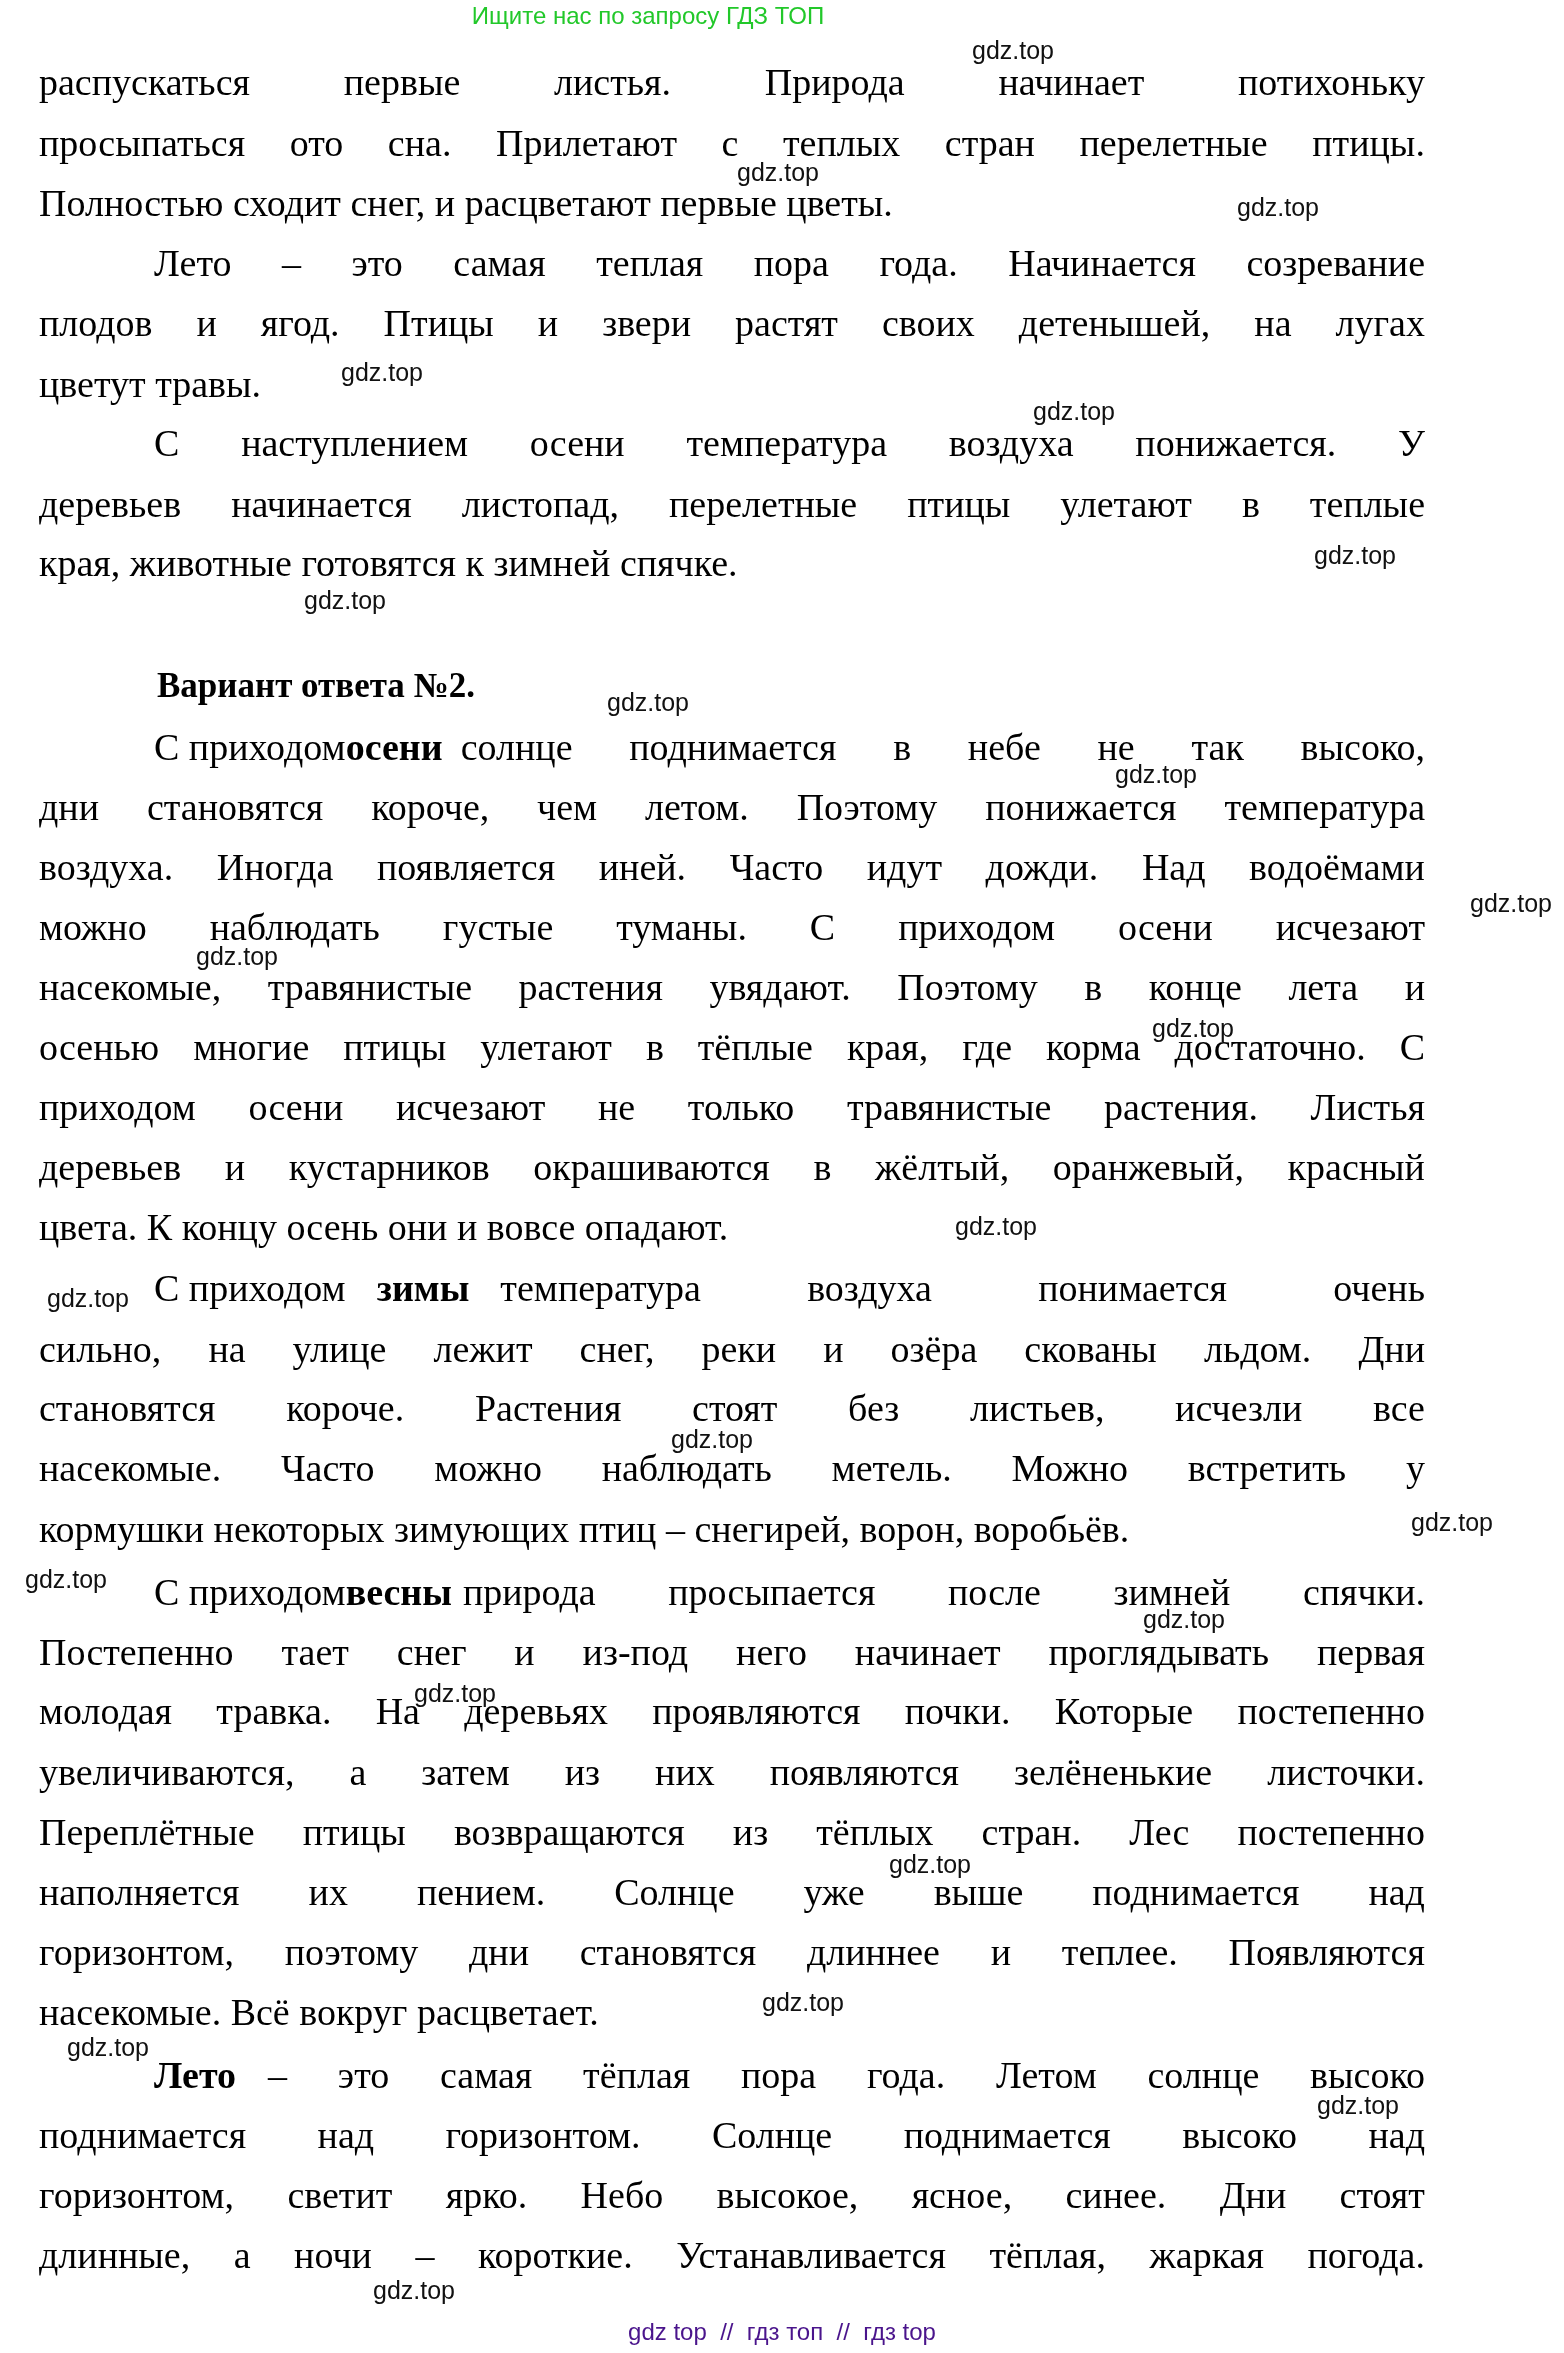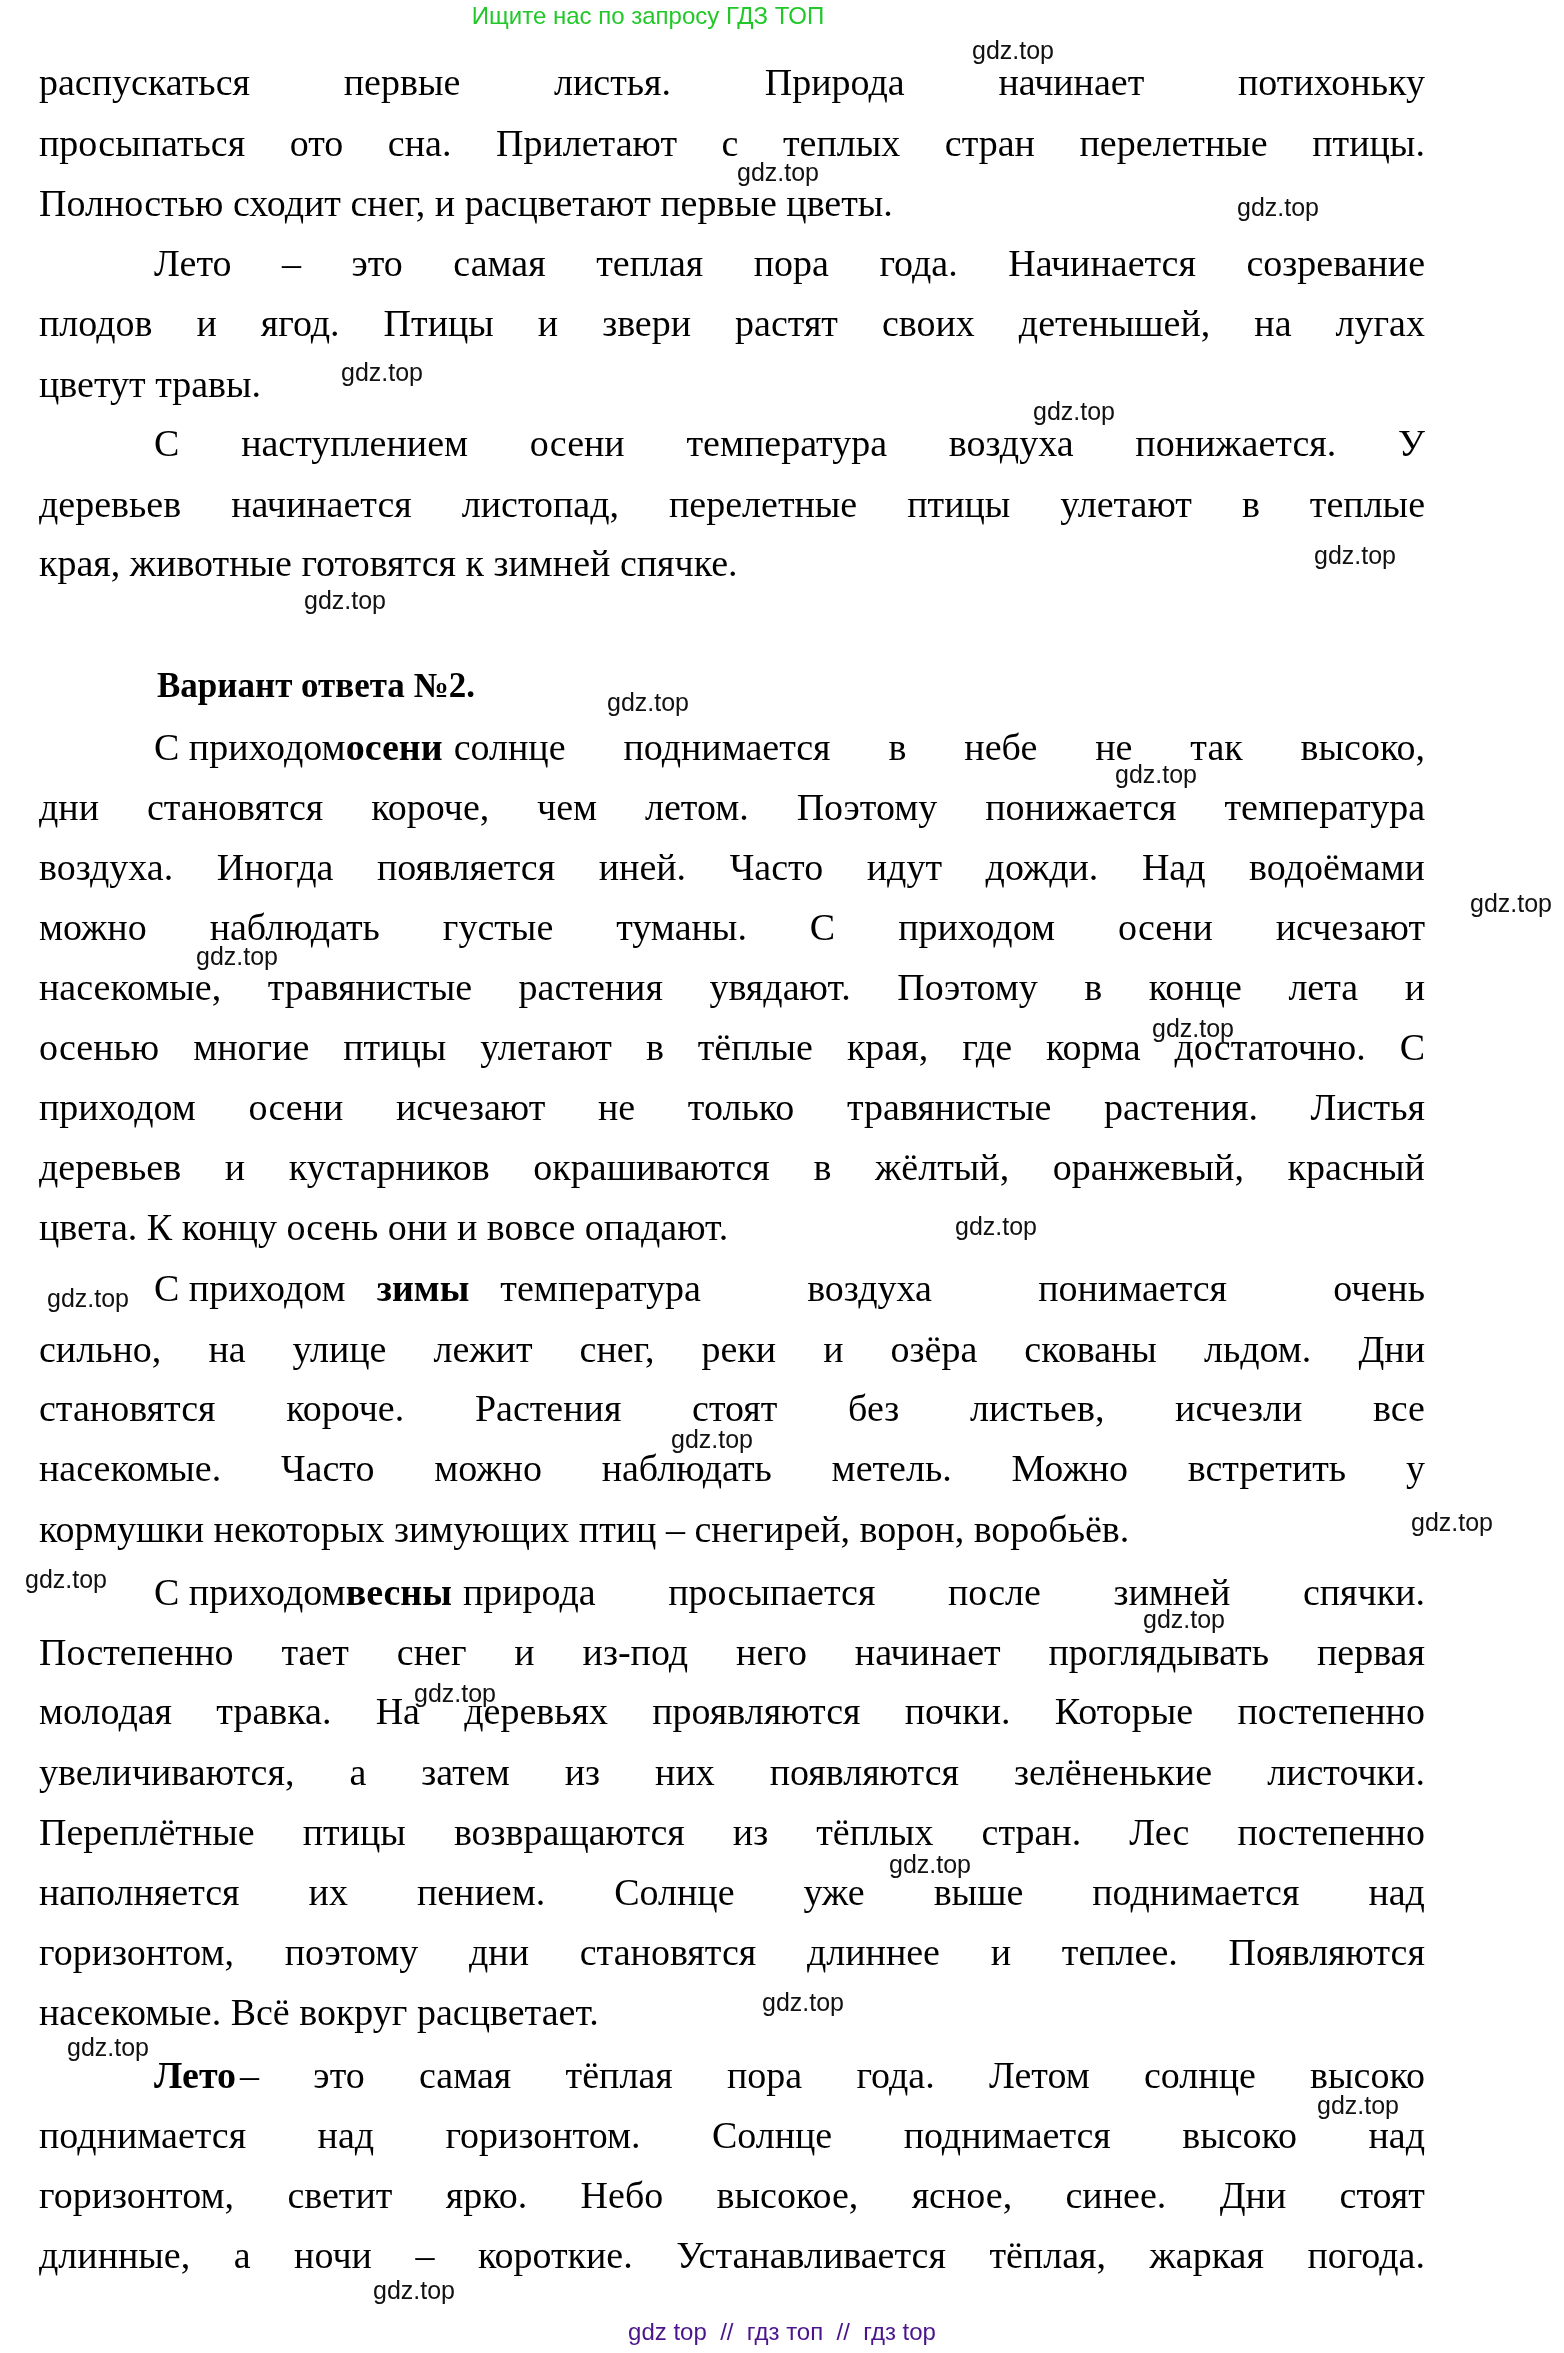--- a/index.html
+++ b/index.html
@@ -101,21 +101,21 @@
     <span class="w">в</span>
     <span class="w">теплые</span>
   </div>
 <div class="line last" style="top:543px">края, животные готовятся к зимней спячке.</div>
 
 <div class="heading" style="top:665px">Вариант ответа №2.</div>
 
 <div class="line indent" style="top:727px">
   <span class="w">С приходом</span>
   <b class="w">осени</b>
-  <span class="w" style="flex:1;text-align:justify;text-align-last:justify;margin-left:11px">солнце поднимается в небе не так высоко,</span>
+  <span class="w" style="flex:1;text-align:justify;text-align-last:justify;margin-left:18px">солнце поднимается в небе не так высоко,</span>
 </div>
 <div class="line" style="top:787px">
     <span class="w">дни</span>
     <span class="w">становятся</span>
     <span class="w">короче,</span>
     <span class="w">чем</span>
     <span class="w">летом.</span>
     <span class="w">Поэтому</span>
     <span class="w">понижается</span>
     <span class="w">температура</span>
@@ -290,21 +290,21 @@
     <span class="w">становятся</span>
     <span class="w">длиннее</span>
     <span class="w">и</span>
     <span class="w">теплее.</span>
     <span class="w">Появляются</span>
   </div>
 <div class="line last" style="top:1992px">насекомые. Всё вокруг расцветает.</div>
 
 <div class="line indent" style="top:2055px">
   <b class="w">Лето</b>
-  <span class="w" style="flex:1;text-align:justify;text-align-last:justify;margin-left:4px">– это самая тёплая пора года. Летом солнце высоко</span>
+  <span class="w" style="flex:1;text-align:justify;text-align-last:justify;margin-left:32px">– это самая тёплая пора года. Летом солнце высоко</span>
 </div>
 <div class="line" style="top:2115px">
     <span class="w">поднимается</span>
     <span class="w">над</span>
     <span class="w">горизонтом.</span>
     <span class="w">Солнце</span>
     <span class="w">поднимается</span>
     <span class="w">высоко</span>
     <span class="w">над</span>
   </div>

